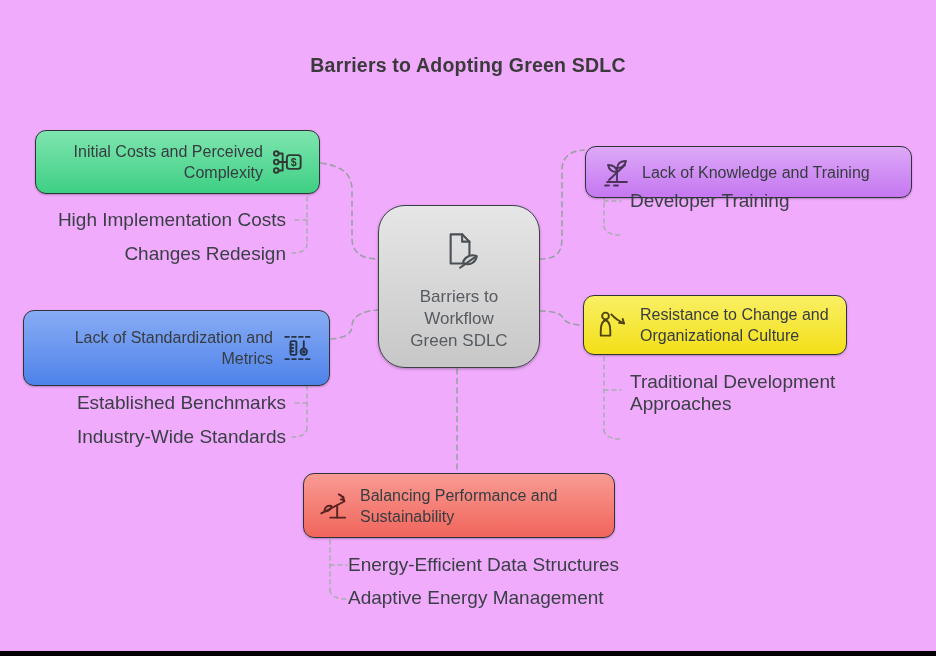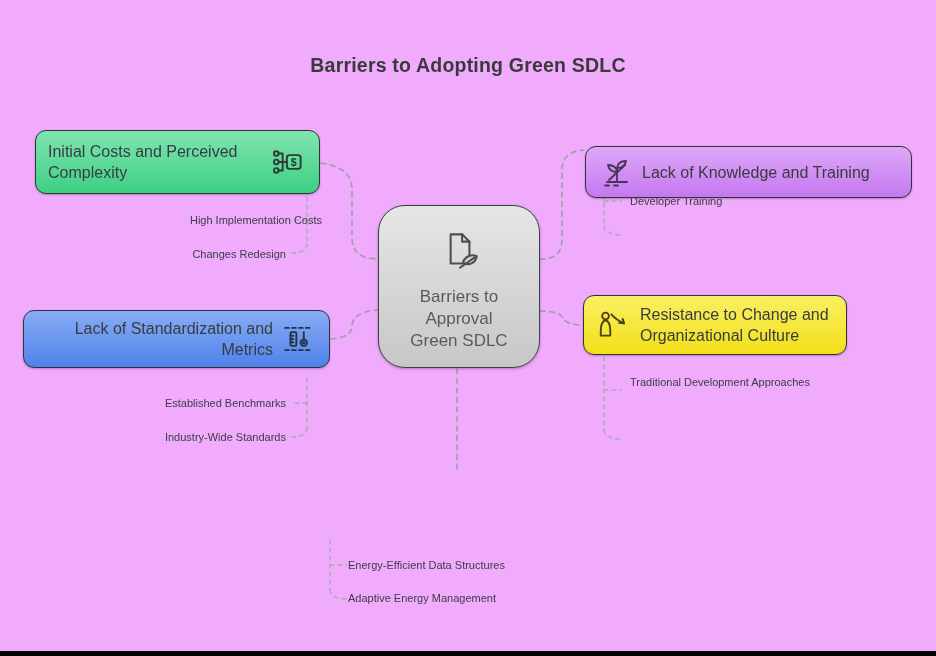--- a/index.html
+++ b/index.html
@@ -19,22 +19,22 @@
     position:absolute;z-index:2;box-sizing:border-box;border:1.6px solid #2e3338;
     border-radius:11px;display:flex;align-items:center;gap:8px;
     padding:8px 12px;color:#373c41;font-size:16px;line-height:21px;
     box-shadow:0 1px 2px rgba(0,0,0,.25);
   }
   .node .txt{flex:1;}
   .node .icon{flex:0 0 auto;display:flex;align-items:center;justify-content:center;}
 
   #node-costs{left:35px;top:130px;width:285px;height:64px;
     background:linear-gradient(180deg,#7fe5af,#3ecf84);}
-  #node-costs .txt{}
-  #node-standardization{left:23px;top:310px;width:307px;height:58px;
+  #node-costs .txt{text-align:right;}
+  #node-standardization{left:23px;top:310px;width:307px;height:76px;
     background:linear-gradient(180deg,#88acf4,#4e82ea);}
   #node-standardization .txt{text-align:right;}
   #node-knowledge{left:585px;top:125px;width:327px;height:52px;
     background:linear-gradient(180deg,#dda9f8,#c577f0);margin-top:21px;}
   #node-resistance{left:583px;top:295px;width:264px;height:60px;
     background:linear-gradient(180deg,#f9f064,#f3df18);}
   #node-balance{left:303px;top:473px;width:312px;height:65px;
     background:linear-gradient(180deg,#f89b93,#f1655c);}
 
   #node-center{
@@ -43,24 +43,24 @@
     border:1.8px solid #3b4045;border-radius:27px;
     display:flex;flex-direction:column;align-items:center;justify-content:flex-start;
     padding-top:20px;box-shadow:0 1px 3px rgba(0,0,0,.3);
   }
   #node-center .center-label{
     margin-top:8px;text-align:center;white-space:pre-line;
     font-size:17px;line-height:22px;color:#565b60;
   }
 
   .sub{
-    position:absolute;z-index:2;font-size:11px;line-height:22px;color:#3a3f45;
+    position:absolute;z-index:2;font-size:19px;line-height:22px;color:#3a3f45;
   }
   .sub.right{text-align:right;}
-  #sub-costs-0{right:614px;top:209px;width:260px;}
+  #sub-costs-0{right:650px;top:209px;width:260px;}
   #sub-costs-1{right:650px;top:243px;width:260px;}
   #sub-std-0{right:650px;top:392px;width:260px;}
   #sub-std-1{right:650px;top:426px;width:260px;}
   #sub-knw-0{left:630px;top:190px;width:290px;}
   #sub-knw-1{left:630px;top:223px;width:290px;}
   #sub-res-0{left:630px;top:371px;width:218px;}
   #sub-res-1{left:630px;top:428px;width:260px;}
   #sub-bal-0{left:348px;top:554px;width:290px;}
   #sub-bal-1{left:348px;top:587px;width:290px;}
 
@@ -111,21 +111,21 @@
   <div id="node-center">
     <span class="icon">
       <svg width="48" height="48" viewBox="0 0 46 46" fill="none" stroke="#4a5056" stroke-width="2" stroke-linecap="round" stroke-linejoin="round">
         <path d="M15 8 H26 L33 15 V36 H15 Z"></path>
         <path d="M26 8 V15 H33"></path>
         <path d="M27 34 C30 28 36 27 40 29 C39 35 33 38 28 36 Z" fill="#d6d6d6"></path>
         <path d="M24 40 L38 30"></path>
       </svg>
     </span>
     <div class="center-label">Barriers to
-Approval
+Workflow
 Green SDLC</div>
   </div>
 
   <div class="node" id="node-costs">
     <span class="txt">Initial Costs and Perceived Complexity</span>
     <span class="icon">
       <svg width="36" height="36" viewBox="0 0 34 34" fill="none" stroke="#2f3a33" stroke-width="1.8" stroke-linecap="round" stroke-linejoin="round">
         <circle cx="5" cy="9" r="2.2"></circle>
           <circle cx="5" cy="17" r="2.2"></circle>
           <circle cx="5" cy="25" r="2.2"></circle>
@@ -176,17 +176,30 @@
         <circle cx="9" cy="8.5" r="3.2"></circle>
         <path d="M9 12.5 C5.5 13.5 4.5 18 4.5 22.5 L4.5 27 H13.5 L13.5 22.5 C13.5 18 12.5 13.5 9 12.5 Z"></path>
         <path d="M14.5 7 C18 11 22 13.5 26.5 15.5"></path>
         <path d="M26.5 15.5 L21.8 15 M26.5 15.5 L25.2 11.2"></path>
       </svg>
     </span>
     <span class="txt">Resistance to Change and Organizational Culture</span>
   </div>
   <div class="sub" id="sub-res-0">Traditional Development Approaches</div>
 
+  <div class="node" id="node-balance">
+    <span class="icon">
+      <svg width="36" height="36" viewBox="0 0 34 34" fill="none" stroke="#5a2420" stroke-width="1.8" stroke-linecap="round" stroke-linejoin="round">
+        <path d="M5 24 L27 12.5"></path>
+        <path d="M8 22 C8 18 11 16 14.5 17 C14.5 20.5 11 22.5 8 22 Z"></path>
+        <path d="M20 16.5 V28"></path>
+        <path d="M13.5 28 H27.5"></path>
+        <path d="M21.5 6 C24 7 25.8 9 26.3 11.5"></path>
+        <path d="M26.3 11.5 L23.3 10.8 M26.3 11.5 L25.8 8.3"></path>
+      </svg>
+    </span>
+    <span class="txt">Balancing Performance and Sustainability</span>
+  </div>
   <div class="sub" id="sub-bal-0">Energy-Efficient Data Structures</div>
   <div class="sub" id="sub-bal-1">Adaptive Energy Management</div>
 
   <div id="bottom-bar"></div>
 </div>
 
 </body></html>

